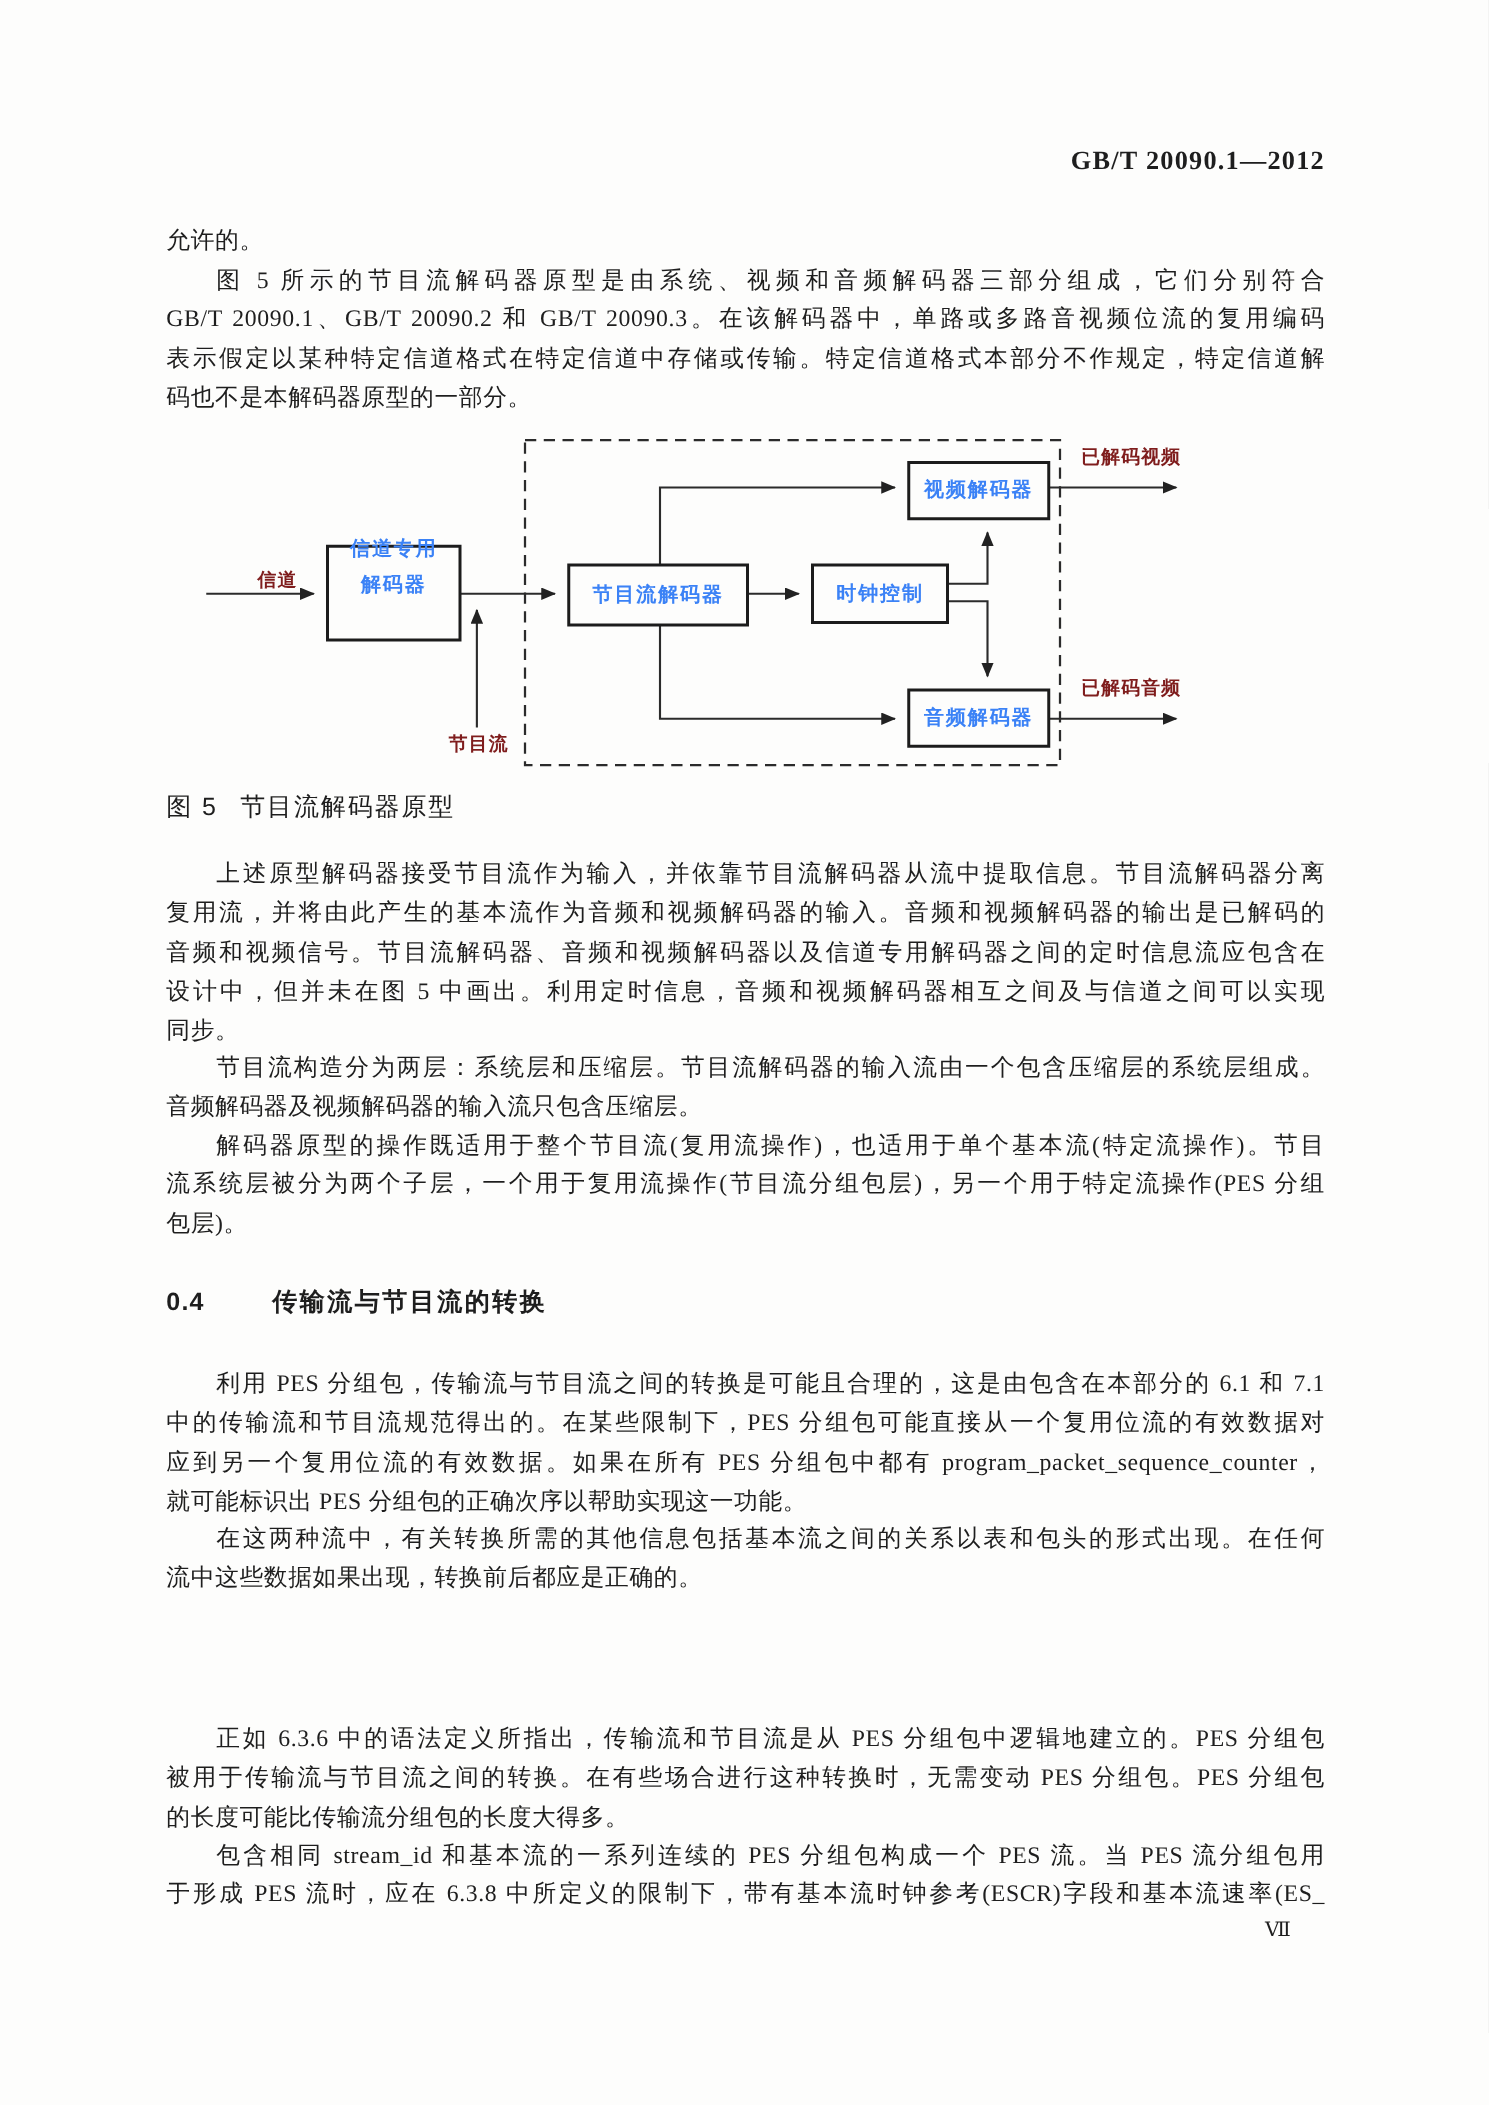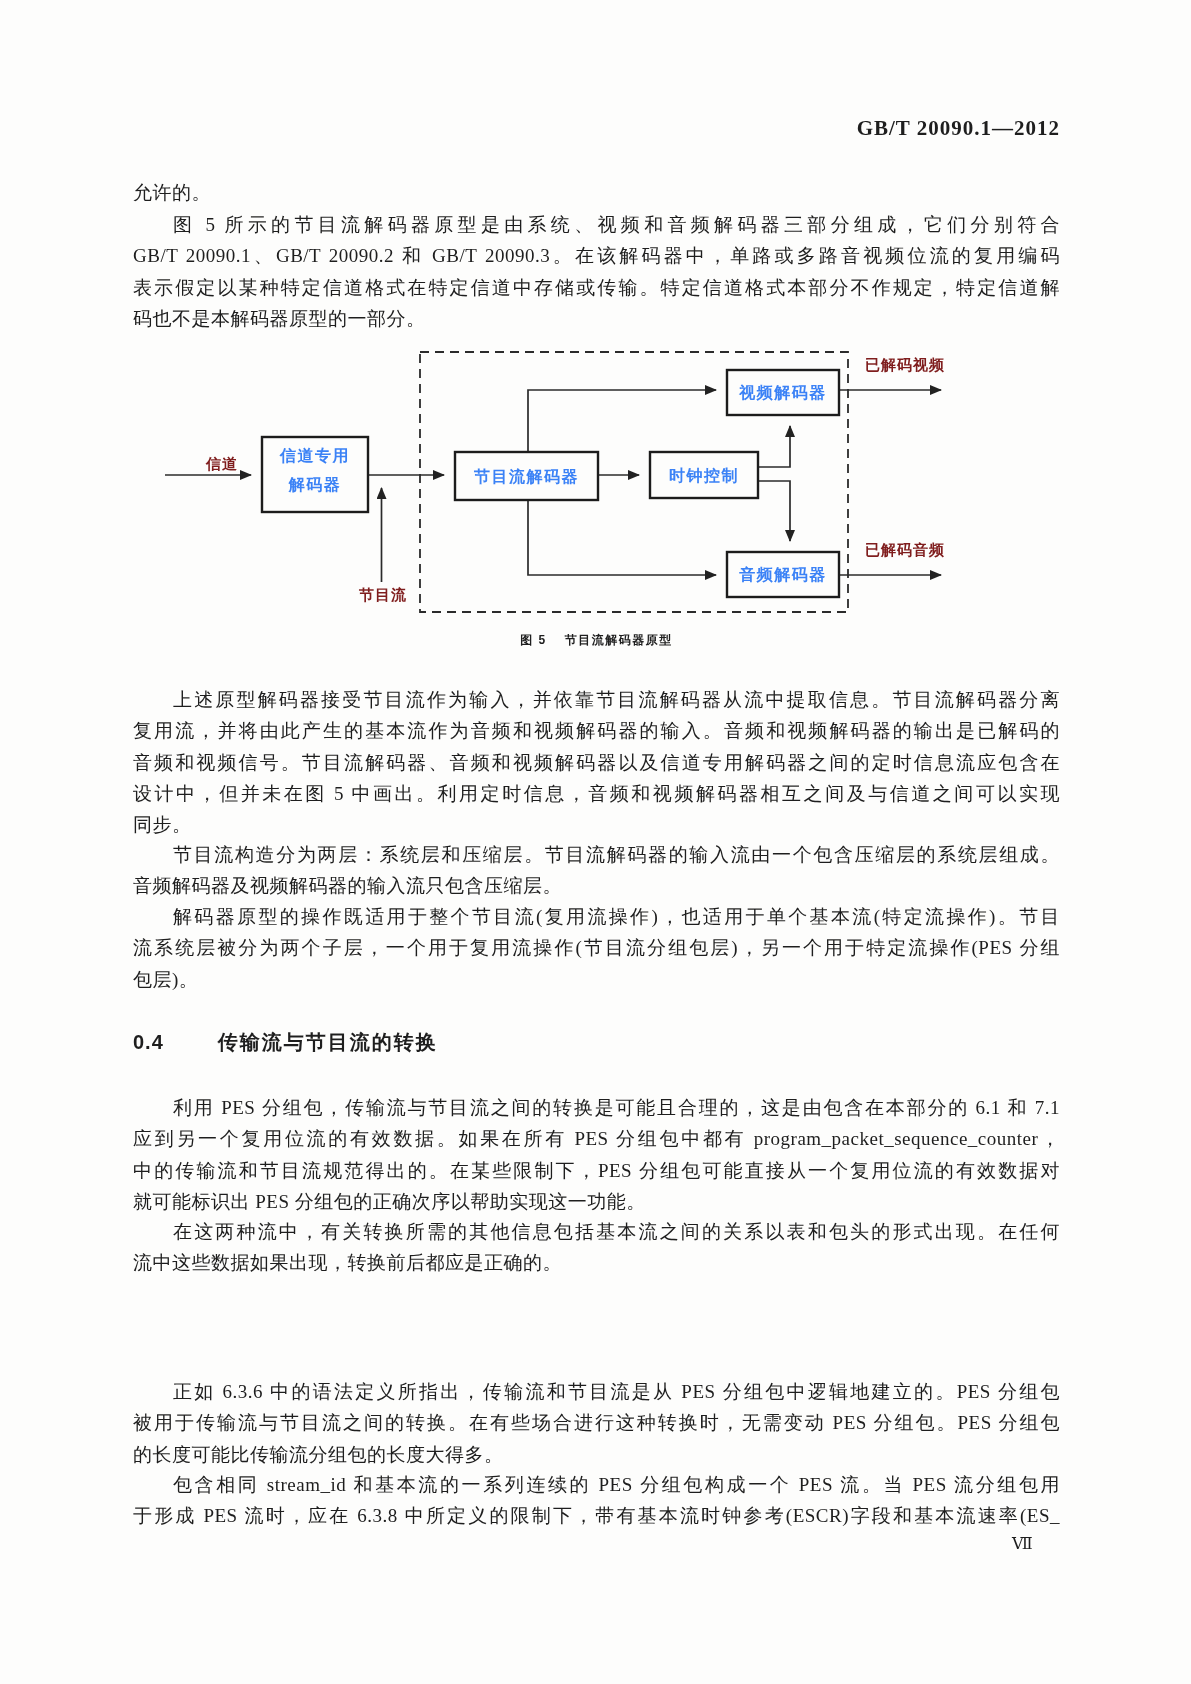--- a/index.html
+++ b/index.html
@@ -42,23 +42,22 @@
   }
   .boxlabel{
     position:absolute;display:flex;flex-direction:column;
     align-items:center;justify-content:center;
     font-family:"Liberation Sans","DejaVu Sans",sans-serif;
     font-weight:600;font-size:16px;color:#3b82f6;
     letter-spacing:1.5px;line-height:29px;white-space:nowrap;
   }
   .caption{
     position:absolute;left:133px;top:632px;width:927px;
-    text-align:center;
     font-family:"Liberation Sans","DejaVu Sans",sans-serif;
-    font-weight:700;font-size:12px;letter-spacing:1.5px;
+    font-weight:400;font-size:20px;letter-spacing:1.5px;
   }
   .caption .cap-label{margin-right:18px;}
   .pagenum{
     position:absolute;left:1012px;top:1534px;
     font-size:16px;letter-spacing:0;
   }
 </style>
 </head>
 <body>
 
@@ -111,21 +110,21 @@
       <rect x="455" y="122" width="143" height="48" fill="#fdfdfc" stroke="#1c1c1c" stroke-width="2.4"></rect>
       <rect x="650" y="122" width="108" height="46" fill="#fdfdfc" stroke="#1c1c1c" stroke-width="2.4"></rect>
       <rect x="727" y="40" width="112" height="45" fill="#fdfdfc" stroke="#1c1c1c" stroke-width="2.4"></rect>
       <rect x="727" y="222" width="112" height="45" fill="#fdfdfc" stroke="#1c1c1c" stroke-width="2.4"></rect>
     </svg>
 
     <div class="dlabel" style="left:183px;top:125px;width:78px">信道</div>
     <div class="dlabel" style="left:350px;top:256px;width:66px">节目流</div>
     <div class="dlabel" style="left:860px;top:26px;width:90px">已解码视频</div>
     <div class="dlabel" style="left:860px;top:211px;width:90px">已解码音频</div>
-    <div class="boxlabel" style="left:262px;top:107px;width:106px;height:65px">
+    <div class="boxlabel" style="left:262px;top:91px;width:106px;height:65px">
       <span>信道专用</span>
       <span>解码器</span>
     </div>
     <div class="boxlabel" style="left:455px;top:122px;width:143px;height:48px">节目流解码器</div>
     <div class="boxlabel" style="left:650px;top:122px;width:108px;height:46px">时钟控制</div>
     <div class="boxlabel" style="left:727px;top:40px;width:112px;height:45px">视频解码器</div>
     <div class="boxlabel" style="left:727px;top:222px;width:112px;height:45px">音频解码器</div>
   </div>
 
   <div class="caption">
@@ -151,22 +150,22 @@
     <div class="ln last">包层)。</div>
   </div>
 
   <div class="sec-h" style="top:1029px">
     <span class="num">0.4</span>
     <span>传输流与节目流的转换</span>
   </div>
 
   <div class="para" style="top:1092px">
     <div class="ln ind">利用 PES 分组包，传输流与节目流之间的转换是可能且合理的，这是由包含在本部分的 6.1 和 7.1</div>
+    <div class="ln">中的传输流和节目流规范得出的。在某些限制下，PES 分组包可能直接从一个复用位流的有效数据对</div>
     <div class="ln">应到另一个复用位流的有效数据。如果在所有 PES 分组包中都有 program_packet_sequence_counter，</div>
-    <div class="ln">中的传输流和节目流规范得出的。在某些限制下，PES 分组包可能直接从一个复用位流的有效数据对</div>
     <div class="ln last">就可能标识出 PES 分组包的正确次序以帮助实现这一功能。</div>
   </div>
 
   <div class="para" style="top:1216px">
     <div class="ln ind">在这两种流中，有关转换所需的其他信息包括基本流之间的关系以表和包头的形式出现。在任何</div>
     <div class="ln last">流中这些数据如果出现，转换前后都应是正确的。</div>
   </div>
 
 
   <div class="para" style="top:1376px">

